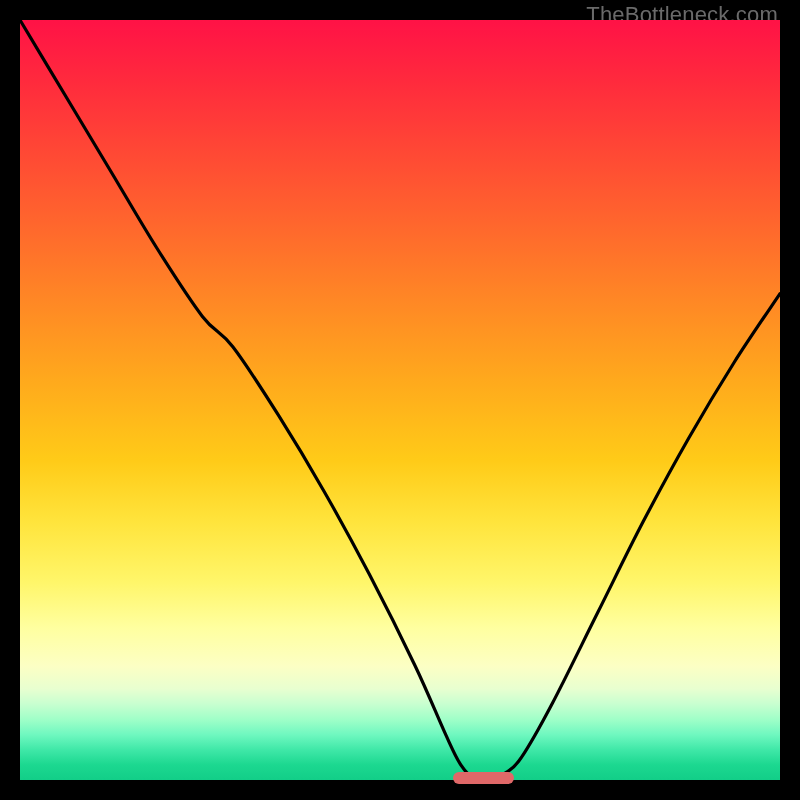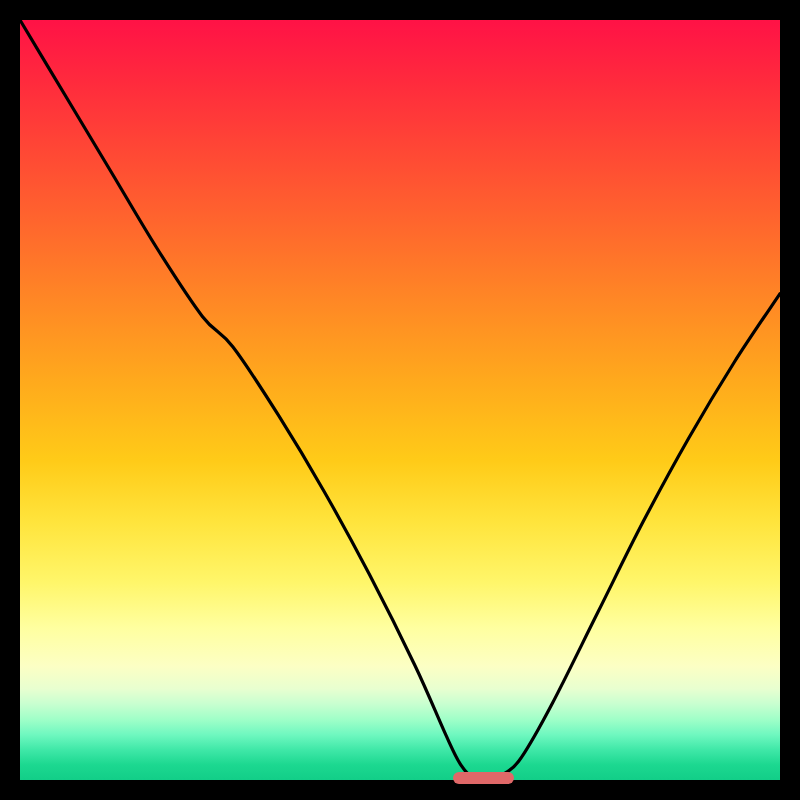--- a/index.html
+++ b/index.html
@@ -66,20 +66,21 @@
     height: 12px;
     border-radius: 6px;
     background: #e06868;
   }
 </style>
 </head>
 <body>
 
 <div class="frame">
 
+  <div class="watermark">TheBottleneck.com</div>
 
   <div class="plot-area">
 
     <svg class="curve" viewBox="0 0 760 760" preserveAspectRatio="none">
       <path id="curve-path" fill="none" stroke="#000000" stroke-width="3.2" stroke-linecap="round" stroke-linejoin="round" d="M 0.0 0.0 C 7.6 12.7, 30.4 50.7, 45.6 76.0 C 60.8 101.3, 76.0 126.7, 91.2 152.0 C 106.4 177.3, 121.6 203.9, 136.8 228.0 C 152.0 252.1, 169.7 279.9, 182.4 296.4 C 195.1 312.9, 200.1 310.3, 212.8 326.8 C 225.5 343.3, 243.2 371.1, 258.4 395.2 C 273.6 419.3, 288.8 444.6, 304.0 471.2 C 319.2 497.8, 334.4 525.7, 349.6 554.8 C 364.8 583.9, 382.5 619.4, 395.2 646.0 C 407.9 672.6, 418.0 697.9, 425.6 714.4 C 433.2 730.9, 435.7 737.2, 440.8 744.8 C 445.9 752.4, 450.9 757.5, 456.0 760.0 C 461.1 762.5, 466.1 761.3, 471.2 760.0 C 476.3 758.7, 481.3 756.2, 486.4 752.4 C 491.5 748.6, 494.0 748.6, 501.6 737.2 C 509.2 725.8, 519.3 708.1, 532.0 684.0 C 544.7 659.9, 562.4 623.2, 577.6 592.8 C 592.8 562.4, 608.0 530.7, 623.2 501.6 C 638.4 472.5, 653.6 444.6, 668.8 418.0 C 684.0 391.4, 699.2 366.1, 714.4 342.0 C 729.6 317.9, 752.4 285.0, 760.0 273.6"></path>
     </svg>
 
     <div id="opt-marker" class="marker" style="left: 433.2px; width: 60.8px; top: 752px; background: rgb(224, 104, 104);"></div>
 
   </div>

